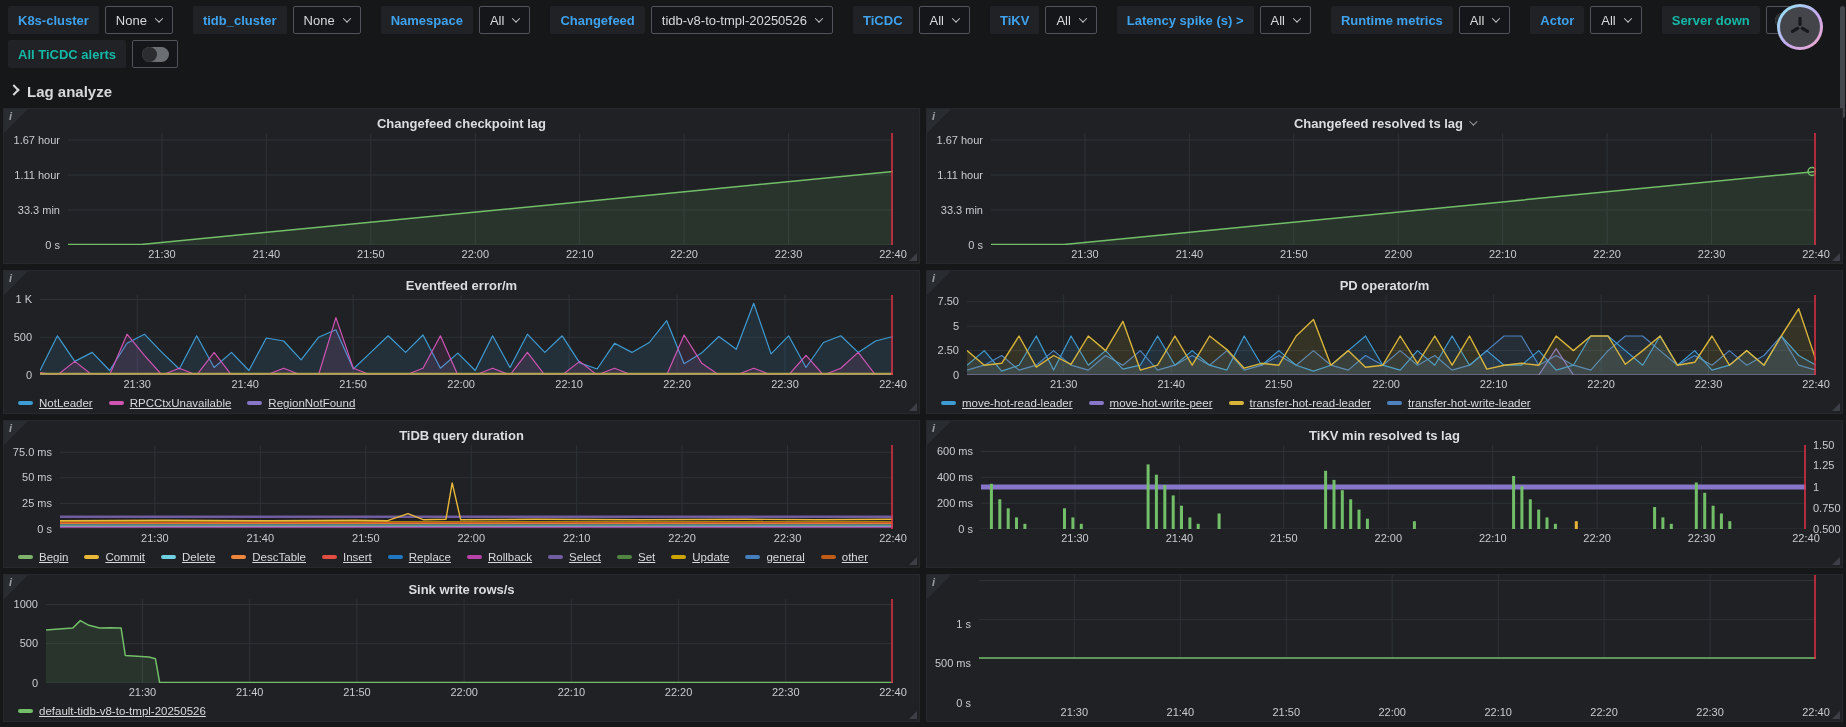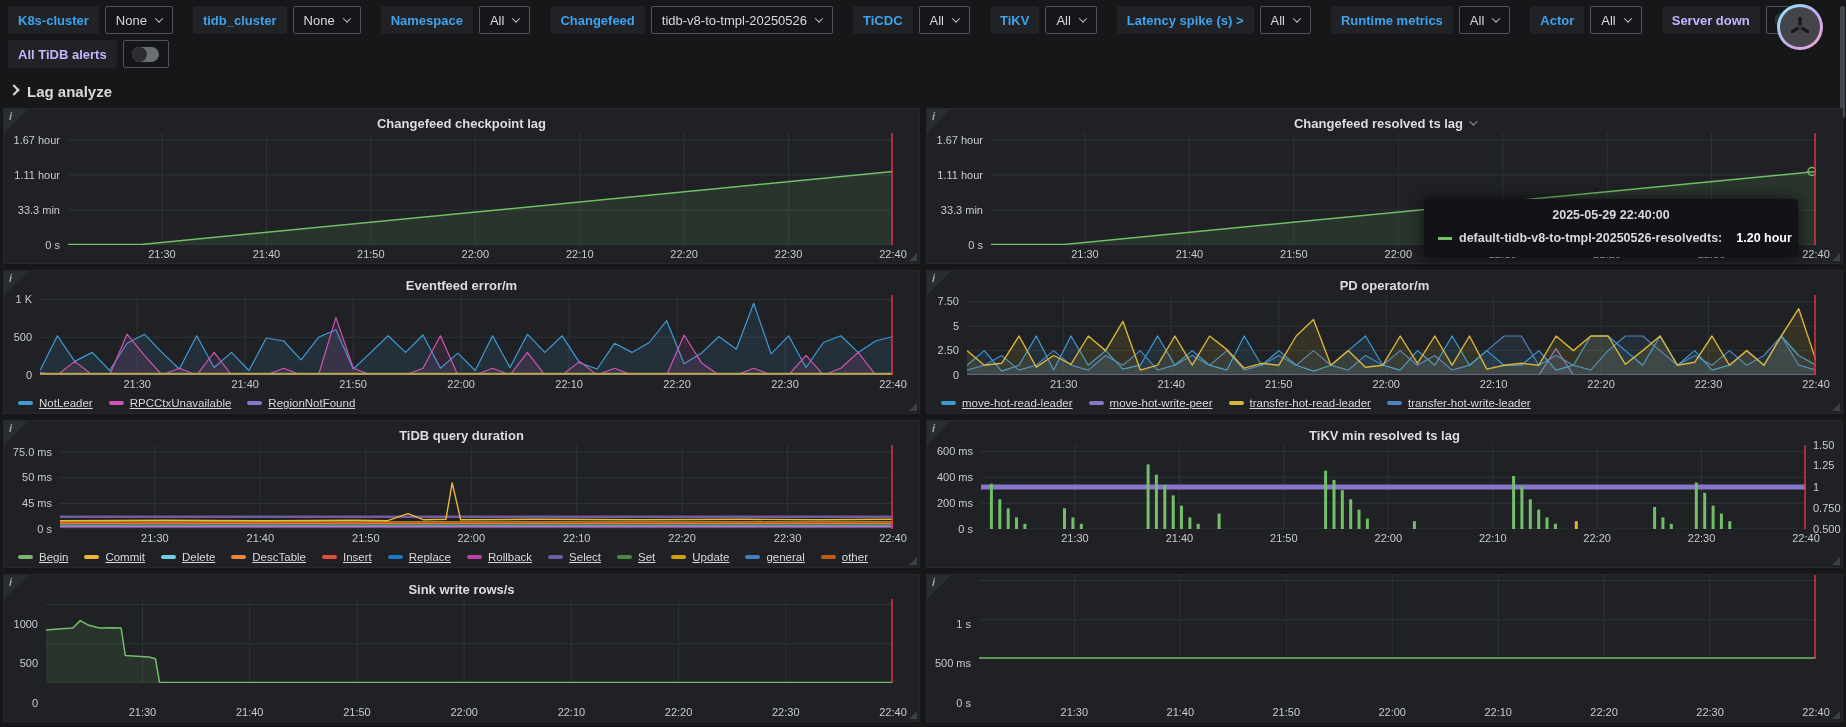--- a/index.html
+++ b/index.html
@@ -7,21 +7,21 @@
     font-family:"Liberation Sans", sans-serif; position:relative; }
 
   
   .topbar-row { position:absolute; left:8px; display:flex; align-items:center; gap:20px; }
   #filters-row1 { top:6px; }
   #filters-row2 { top:40px; }
   .fgroup { display:flex; align-items:center; gap:6px; }
   .fbox { height:28px; display:flex; align-items:center; padding:0 10px;
     background:#202226; border-radius:2px; font-size:13px; white-space:nowrap; }
   .flabel { color:#3fa2ec; font-weight:700; }
-  .glabel { color:#c4b5fd; font-weight:700; }
+  .glabel { color:#14b8a6; font-weight:700; }
   .fvalue { background:#141619; border:1px solid #50535a; color:#d8d9da; gap:9px; font-weight:500; }
   .chev { width:6px; height:6px; border-right:1.5px solid #c7c9cc; border-bottom:1.5px solid #c7c9cc;
     display:inline-block; transform:rotate(45deg) translate(-1px,-1px); }
   .tbox { height:28px; width:46px; border:1px solid #50535a; border-radius:2px;
     display:flex; align-items:center; justify-content:center; background:#141619; }
   .track { width:27px; height:15px; background:#6b6e73; border-radius:8px; position:relative; }
   .knob { position:absolute; left:0; top:0; width:15px; height:15px; border-radius:50%; background:#2b2d31; }
 
   .logo { position:absolute; top:4px; right:23px; width:46px; height:46px; border-radius:50%;
     background:linear-gradient(135deg,#8eeef7 0%,#c5a9ef 55%,#f7a8c8 100%);
@@ -151,21 +151,21 @@
       <div class="fbox glabel">Server down</div>
       <div class="tbox">
         <div class="track">
           <div class="knob"></div>
         </div>
       </div>
     </div>
   </div>
 <div class="topbar-row" id="filters-row2">
     <div class="fgroup">
-      <div class="fbox glabel">All TiDB alerts</div>
+      <div class="fbox glabel">All TiCDC alerts</div>
       <div class="tbox">
         <div class="track">
           <div class="knob"></div>
         </div>
       </div>
     </div>
   </div>
 
 <div class="logo">
   <div class="logo-inner">
@@ -277,28 +277,20 @@
         <div class="x-axis">
             <span style="left: 11.39%;">21:30</span>
             <span style="left: 24.05%;">21:40</span>
             <span style="left: 36.71%;">21:50</span>
             <span style="left: 49.37%;">22:00</span>
             <span style="left: 62.03%;">22:10</span>
             <span style="left: 74.68%;">22:20</span>
             <span style="left: 87.34%;">22:30</span>
             <span style="left: 100%;">22:40</span>
           </div>
-      </div>
-    </div>
-    <div class="tooltip">
-      <div class="tt-time">2025-05-29 22:40:00</div>
-      <div class="tt-row">
-        <span class="tt-dash" style="background: rgb(115, 191, 105);"></span>
-        <span class="tt-label">default-tidb-v8-to-tmpl-20250526-resolvedts:</span>
-        <span class="tt-value">1.20 hour</span>
       </div>
     </div>
     <div class="resize-h"></div>
   </div>
 
   <div class="panel p-ev">
     <div class="info-corner"><span>i</span></div>
     <div class="panel-title-row">
         <span>Eventfeed error/m</span>
       </div>
@@ -412,21 +404,21 @@
   </div>
 
   <div class="panel p-tidb">
     <div class="info-corner"><span>i</span></div>
     <div class="panel-title-row">
         <span>TiDB query duration</span>
       </div>
     <div class="plot-area">
       <div class="y-axis">
           <span style="bottom: 11.5px;">0 s</span>
-          <span style="bottom: 37.1px;">45 ms</span>
+          <span style="bottom: 37.1px;">25 ms</span>
           <span style="bottom: 62.7px;">50 ms</span>
           <span style="bottom: 88.3px;">75.0 ms</span>
         </div>
       <div class="plot-col">
         <div class="plot">
             <svg width="833" height="84">
               <line x1="0" y1="84.0" x2="833" y2="84.0" stroke="#2e3338" stroke-width="1"></line>
               <line x1="0" y1="58.4" x2="833" y2="58.4" stroke="#2e3338" stroke-width="1"></line>
               <line x1="0" y1="32.8" x2="833" y2="32.8" stroke="#2e3338" stroke-width="1"></line>
               <line x1="0" y1="7.2" x2="833" y2="7.2" stroke="#2e3338" stroke-width="1"></line>
@@ -609,20 +601,23 @@
             <span style="left: 24.05%;">21:40</span>
             <span style="left: 36.71%;">21:50</span>
             <span style="left: 49.37%;">22:00</span>
             <span style="left: 62.03%;">22:10</span>
             <span style="left: 74.68%;">22:20</span>
             <span style="left: 87.34%;">22:30</span>
             <span style="left: 100%;">22:40</span>
           </div>
       </div>
     </div>
+    <div class="legend">
+        <span class="lg-item"><span class="lg-swatch" style="background: rgb(115, 191, 105);"></span>default-tidb-v8-to-tmpl-20250526</span>
+      </div>
     <div class="resize-h"></div>
   </div>
 
   <div class="panel p-dur">
     <div class="info-corner"><span>i</span></div>
     <div class="plot-area">
       <div class="y-axis">
           <span style="bottom: 11.5px;">0 s</span>
           <span style="bottom: 50.8px;">500 ms</span>
           <span style="bottom: 90px;">1 s</span>

